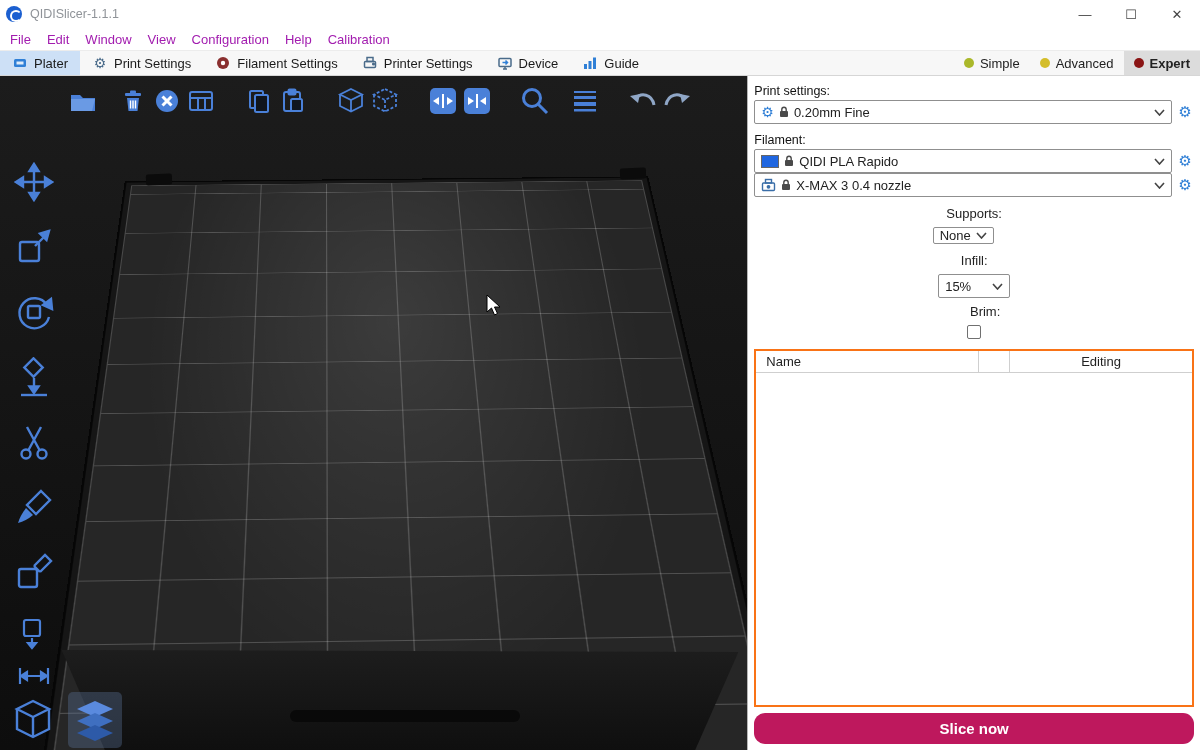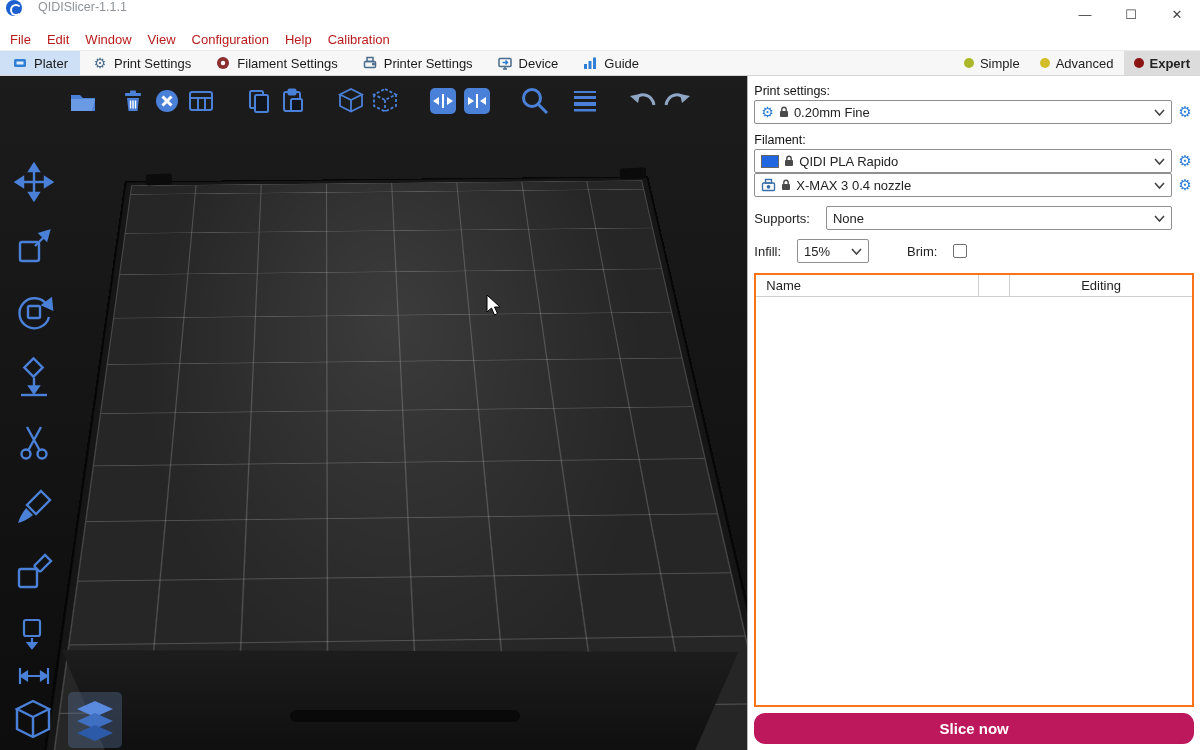--- a/index.html
+++ b/index.html
@@ -1,29 +1,29 @@
 <!DOCTYPE html>
 <html><head>
 <meta charset="utf-8">
 <style>
   * { margin:0; padding:0; box-sizing:border-box; }
   html,body { width:1200px; height:750px; overflow:hidden; }
   body { font-family:"Liberation Sans", sans-serif; background:#fff; font-size:13px; color:#222; position:relative; }
 
   
-  #titlebar { height:28px; display:flex; background:#fff;gap:8px; }
+  #titlebar { height:28px; display:flex; align-items:center; background:#fff; }
   #app-logo { width:16px; height:16px; border-radius:50%; background:#1b5fd0; margin:0 8px 0 6px; position:relative; }
   #app-logo::after { content:""; position:absolute; left:4px; top:4px; width:8px; height:8px; border-radius:50%; border:2px solid #fff; border-right-color:transparent; }
   #win-title { color:#8f9398; font-size:12.5px; }
   #win-controls { margin-left:auto; display:flex; height:100%; }
   .win-btn { width:46px; display:flex; align-items:center; justify-content:center; color:#444; font-size:13px; cursor:default; }
 
   
   #menubar { height:22px; display:flex; align-items:center; background:#fff; padding-left:2px; }
-  .menu-item { padding:0 8px; font-size:13px; color:#b91c1c; }
+  .menu-item { padding:0 8px; font-size:13px; color:#a21caf; }
 
   
   #tabbar { height:26px; background:#f7f7f7; border-top:1px solid #ececec; border-bottom:1px solid #d6d6d6; display:flex; align-items:stretch; }
   .tab { display:flex; align-items:center; gap:6px; padding:0 12px; font-size:13px; color:#1a1a1a; }
   .tab.selected { background:#cde0f6; }
   .tab-icon { display:inline-flex; width:16px; height:16px; align-items:center; justify-content:center; }
   #mode-area { margin-left:auto; display:flex; align-items:stretch; }
   .mode { display:flex; align-items:center; gap:6px; padding:0 10px; font-size:13px; }
   .mode-dot { width:10px; height:10px; border-radius:50%; }
   .mode.expert { background:#dcdcdc; font-weight:bold; }
@@ -71,21 +71,21 @@
   
   #sidebar { width:476px; height:674px; background:#fff; border-left:1px solid #b5b5b5; display:flex; flex-direction:column; padding:4px 6px 6px 6px; }
   .side-label { font-size:12.5px; color:#111; margin:4px 0 2px 0; }
   .combo-row { display:flex; align-items:center; gap:4px; }
   .combo { display:flex; align-items:center; gap:5px; height:24px; border:1px solid #8f8f8f; border-radius:2px; background:#fff; padding:0 6px; font-size:13px; flex:1; min-width:0; }
   .combo .ctext { white-space:nowrap; overflow:hidden; }
   .chev { margin-left:auto; flex:none; }
   .gear-btn { width:18px; text-align:center; color:#2f7fd6; font-size:15px; flex:none; }
   .gear-in { color:#2f7fd6; font-size:14px; line-height:1; flex:none; }
   .swatch { width:18px; height:13px; border:1px solid #666; flex:none; }
-  .inline-row { display:flex; align-items:center; margin-top:9px; gap:16px; }
+  .inline-row { display:flex; align-items:center; margin-top:9px; gap:6px;flex-direction:column; }
   .supports-combo { margin-right:22px; }
   .small-combo { width:72px; flex:none; }
   .brim-label { margin-left:22px; }
   .checkbox { width:14px; height:14px; border:1px solid #707070; background:#fff; border-radius:2px; }
 
   #object-list { margin-top:10px; flex:1; border:2px solid #f97316; display:flex; flex-direction:column; }
   #ol-header { display:flex; height:22px; border-bottom:1px solid #cfcfcf; align-items:center; font-size:13px; color:#222; }
   .ol-col-name { flex:1; padding-left:10px; }
   .ol-col-mid { width:32px; height:100%; border-left:1px solid #cfcfcf; border-right:1px solid #cfcfcf; }
   .ol-col-edit { width:182px; text-align:center; }

